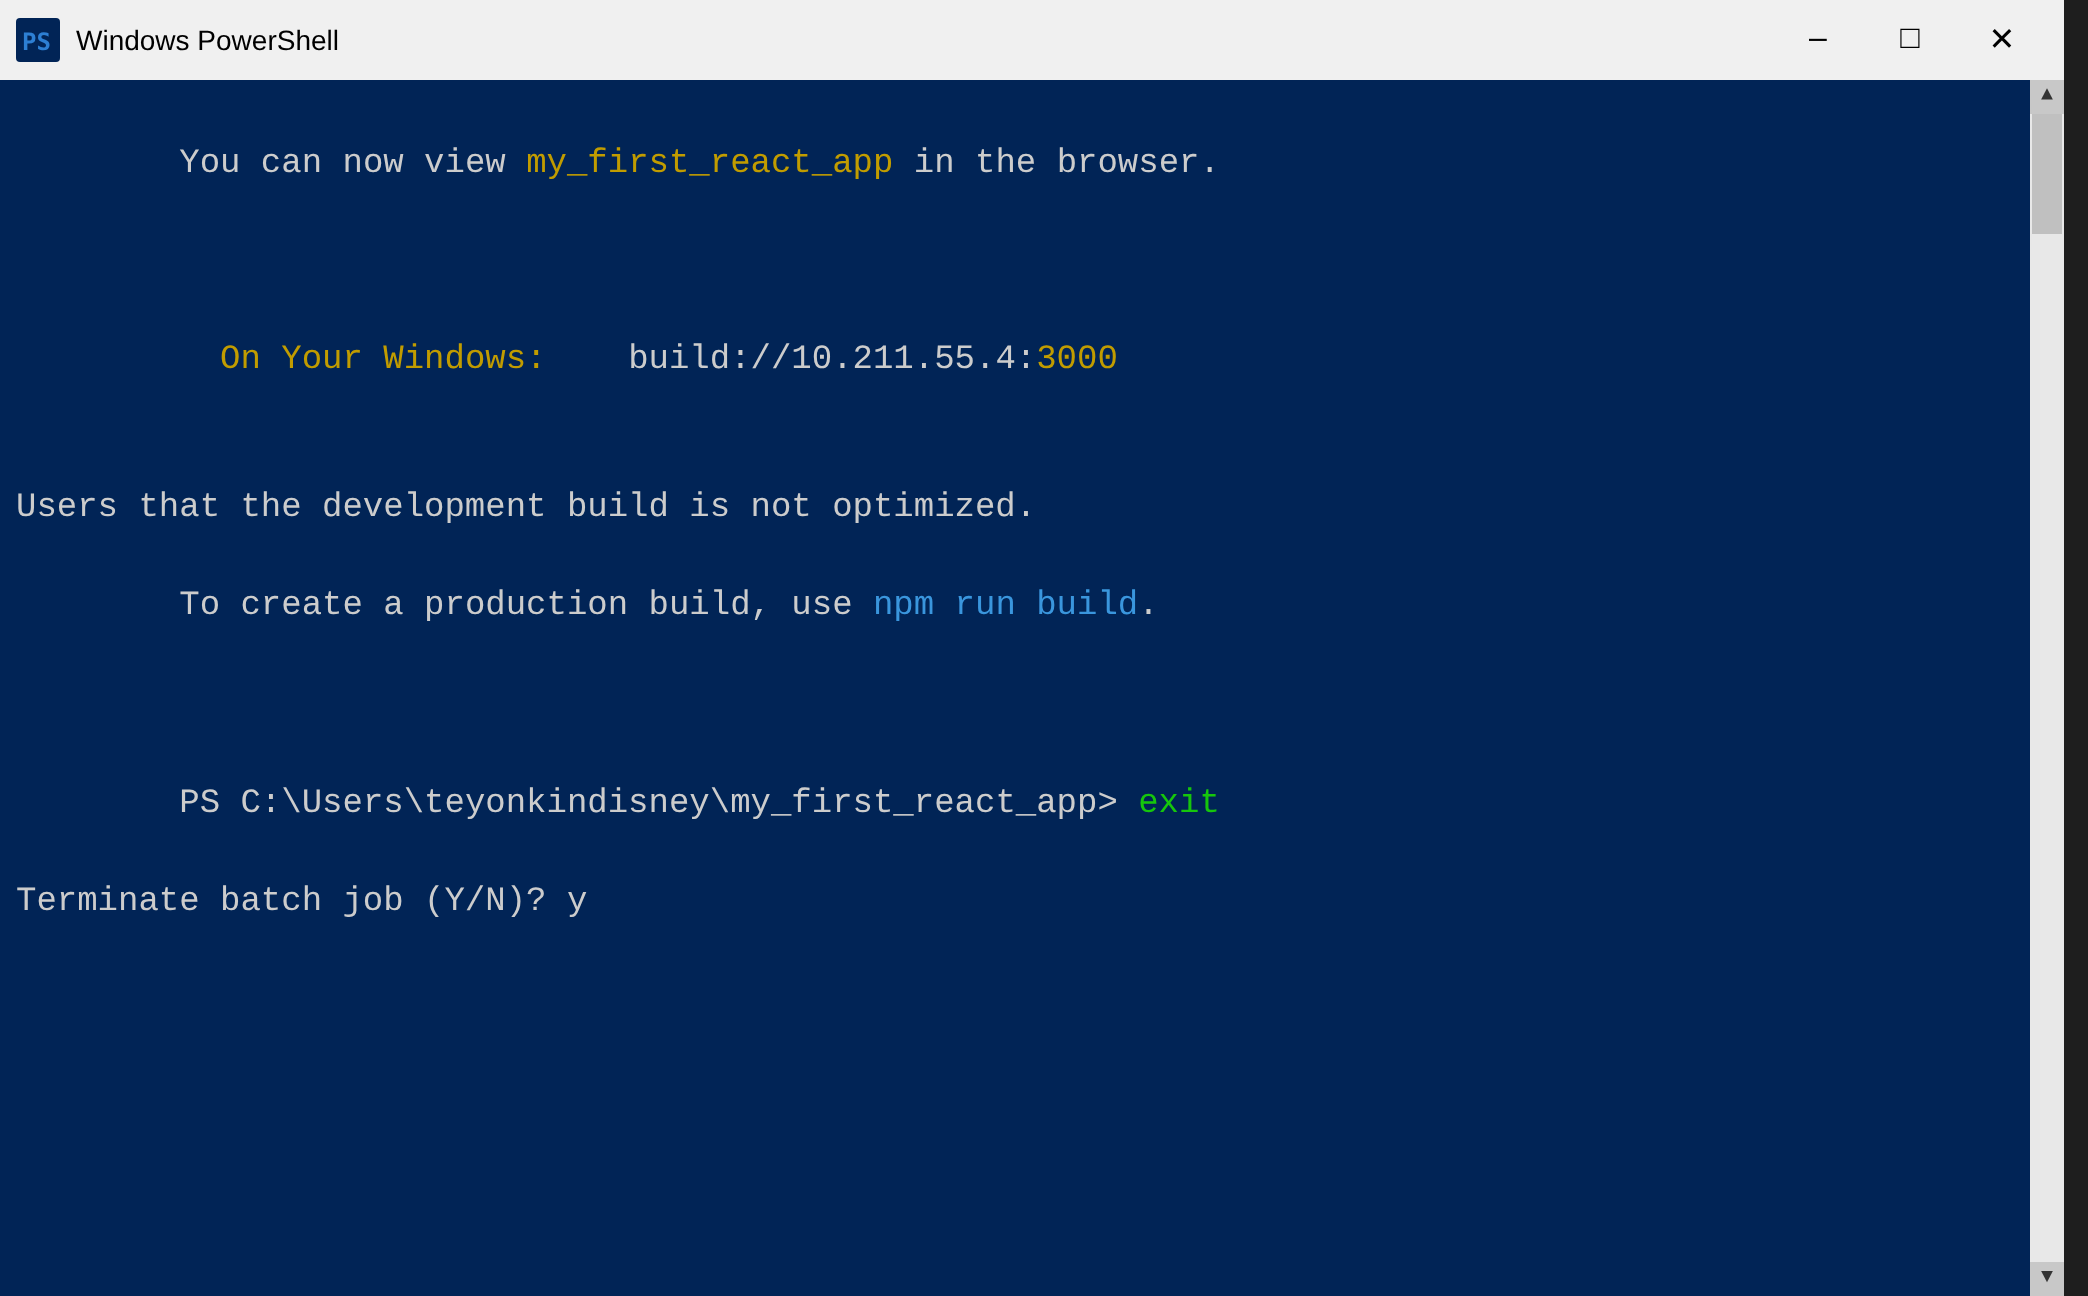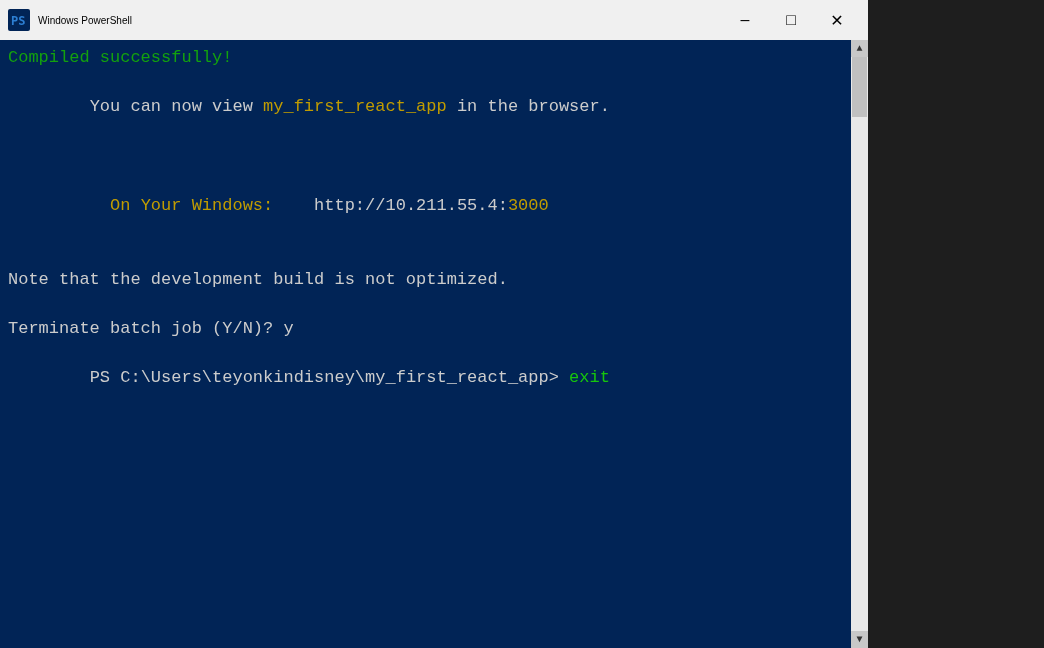--- a/index.html
+++ b/index.html
@@ -6,21 +6,21 @@
 
     body {
       width: 1044px;
       height: 648px;
       font-family: 'Courier New', Courier, monospace;
       background: #1e1e1e;
       overflow: hidden;
     }
 
     .window {
-      width: 868px;
+      width: 1032px;
       height: 648px;
       display: flex;
       flex-direction: column;
       background: #e5e5e5;
     }
 
     .titlebar {
       display: flex;
       align-items: center;
       background: #f0f0f0;
@@ -32,21 +32,21 @@
     .titlebar-icon {
       width: 22px;
       height: 22px;
       margin-right: 8px;
       flex-shrink: 0;
     }
 
     .titlebar-title {
       flex: 1;
       font-family: Segoe UI, Arial, sans-serif;
-      font-size: 10px;
+      font-size: 14px;
       color: #000;
     }
 
     .titlebar-buttons {
       display: flex;
       align-items: center;
       gap: 0;
     }
 
     .titlebar-btn {
@@ -149,45 +149,47 @@
       <button class="titlebar-btn">–</button>
       <button class="titlebar-btn">□</button>
       <button class="titlebar-btn close">✕</button>
     </div>
   </div>
 
   <div class="content">
 
     <div class="terminal">
 
-      <span class="line green-bright">Compiled successfully!</span>
 
       <span class="line">
         <span class="white">You can now view </span><span class="yellow">my_first_react_app</span><span class="white"> in the browser.</span>
       </span>
 
       <span class="line-empty"></span>
 
 
       <span class="line">
-        <span class="yellow">  On Your Windows:    </span><span class="white">http://10.211.55.4:</span><span class="yellow">3000</span>
+        <span class="yellow">  On Your Windows:    </span><span class="white">build://10.211.55.4:</span><span class="yellow">3000</span>
       </span>
 
       <span class="line-empty"></span>
 
-      <span class="line white">Note that the development build is not optimized.</span>
+      <span class="line white">Users that the development build is not optimized.</span>
 
+      <span class="line">
+        <span class="white">To create a production build, use </span><span class="cyan-link">npm run build</span><span class="white">.</span>
+      </span>
 
       <span class="line-empty"></span>
-
-      <span class="line white">Terminate batch job (Y/N)? y</span>
 
       <span class="line">
         <span class="white">PS C:\Users\teyonkindisney\my_first_react_app&gt; </span><span class="green-link">exit</span>
       </span>
+
+      <span class="line white">Terminate batch job (Y/N)? y</span>
 
     </div>
 
     <div class="scrollbar">
       <div class="scrollbar-arrow">▲</div>
       <div class="scrollbar-track">
         <div class="scrollbar-thumb"></div>
       </div>
       <div class="scrollbar-arrow">▼</div>
     </div>

